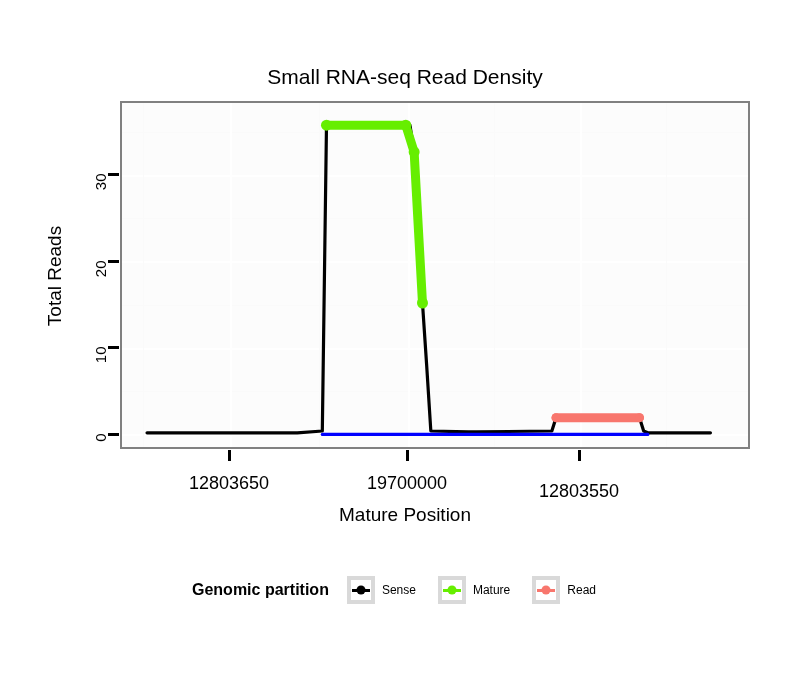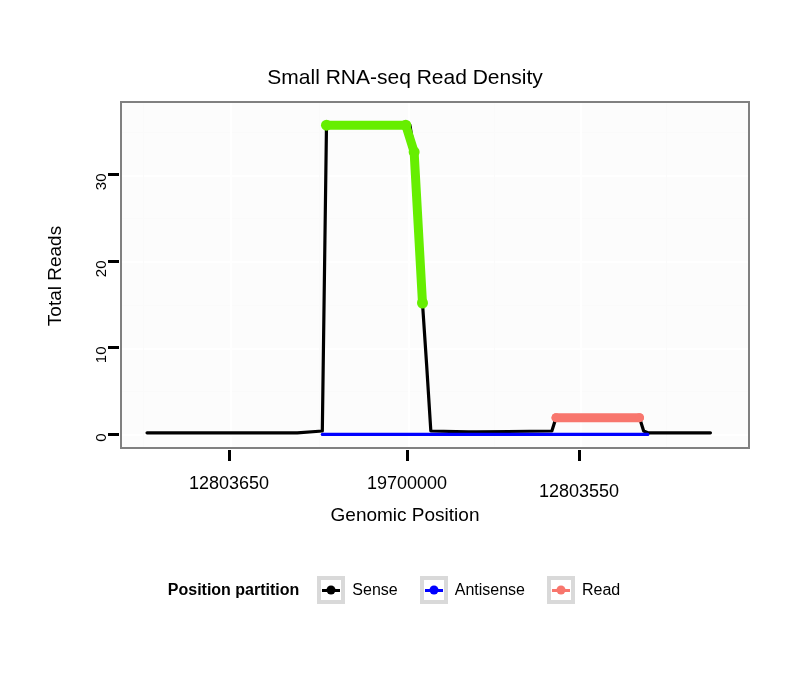--- a/index.html
+++ b/index.html
@@ -148,21 +148,21 @@
   .legend-key .kdot {
     position: absolute;
     left: 50%;
     top: 50%;
     width: 9px;
     height: 9px;
     border-radius: 50%;
     transform: translate(-50%, -50%);
   }
   .legend-label {
-    font-size: 16px;
+    font-size: 12px;
     white-space: nowrap;
     margin-right: 12px;
   }
   svg { display: block; }
 </style>
 </head>
 <body>
 
 <div id="chart-root">
 
@@ -226,41 +226,41 @@
   </div>
 
   <div class="tick-mark-x" style="left:228px; top:449px;"></div>
   <div class="tick-mark-x" style="left:406px; top:449px;"></div>
   <div class="tick-mark-x" style="left:578px; top:449px;"></div>
 
   <div class="tick-x-text" style="left:159px; top:472px; width:140px;">12803650</div>
   <div class="tick-x-text" style="left:337px; top:472px; width:140px;">19700000</div>
   <div class="tick-x-text" style="left:509px; top:472px; width:140px;margin-top:8px;">12803550</div>
 
-  <div class="axis-x-label">Genomic Position</div>
+  <div class="axis-x-label">Mature Position</div>
 
   <div class="legend">
-    <span class="legend-title">Position partition</span>
+    <span class="legend-title">Genomic partition</span>
 
     <span class="legend-item">
       <span class="legend-key">
         <span class="kline" style="background:#000000;"></span>
         <span class="kdot" style="background:#000000;"></span>
       </span>
       <span class="legend-label">Sense</span>
     </span>
 
+
     <span class="legend-item">
       <span class="legend-key">
-        <span class="kline" style="background:#0000FF;"></span>
-        <span class="kdot" style="background:#0000FF;"></span>
+        <span class="kline" style="background:#66EE00;"></span>
+        <span class="kdot" style="background:#66EE00;"></span>
       </span>
-      <span class="legend-label">Antisense</span>
+      <span class="legend-label">Mature</span>
     </span>
-
 
     <span class="legend-item">
       <span class="legend-key">
         <span class="kline" style="background:#F8766D;"></span>
         <span class="kdot" style="background:#F8766D;"></span>
       </span>
       <span class="legend-label">Read</span>
     </span>
   </div>
 

